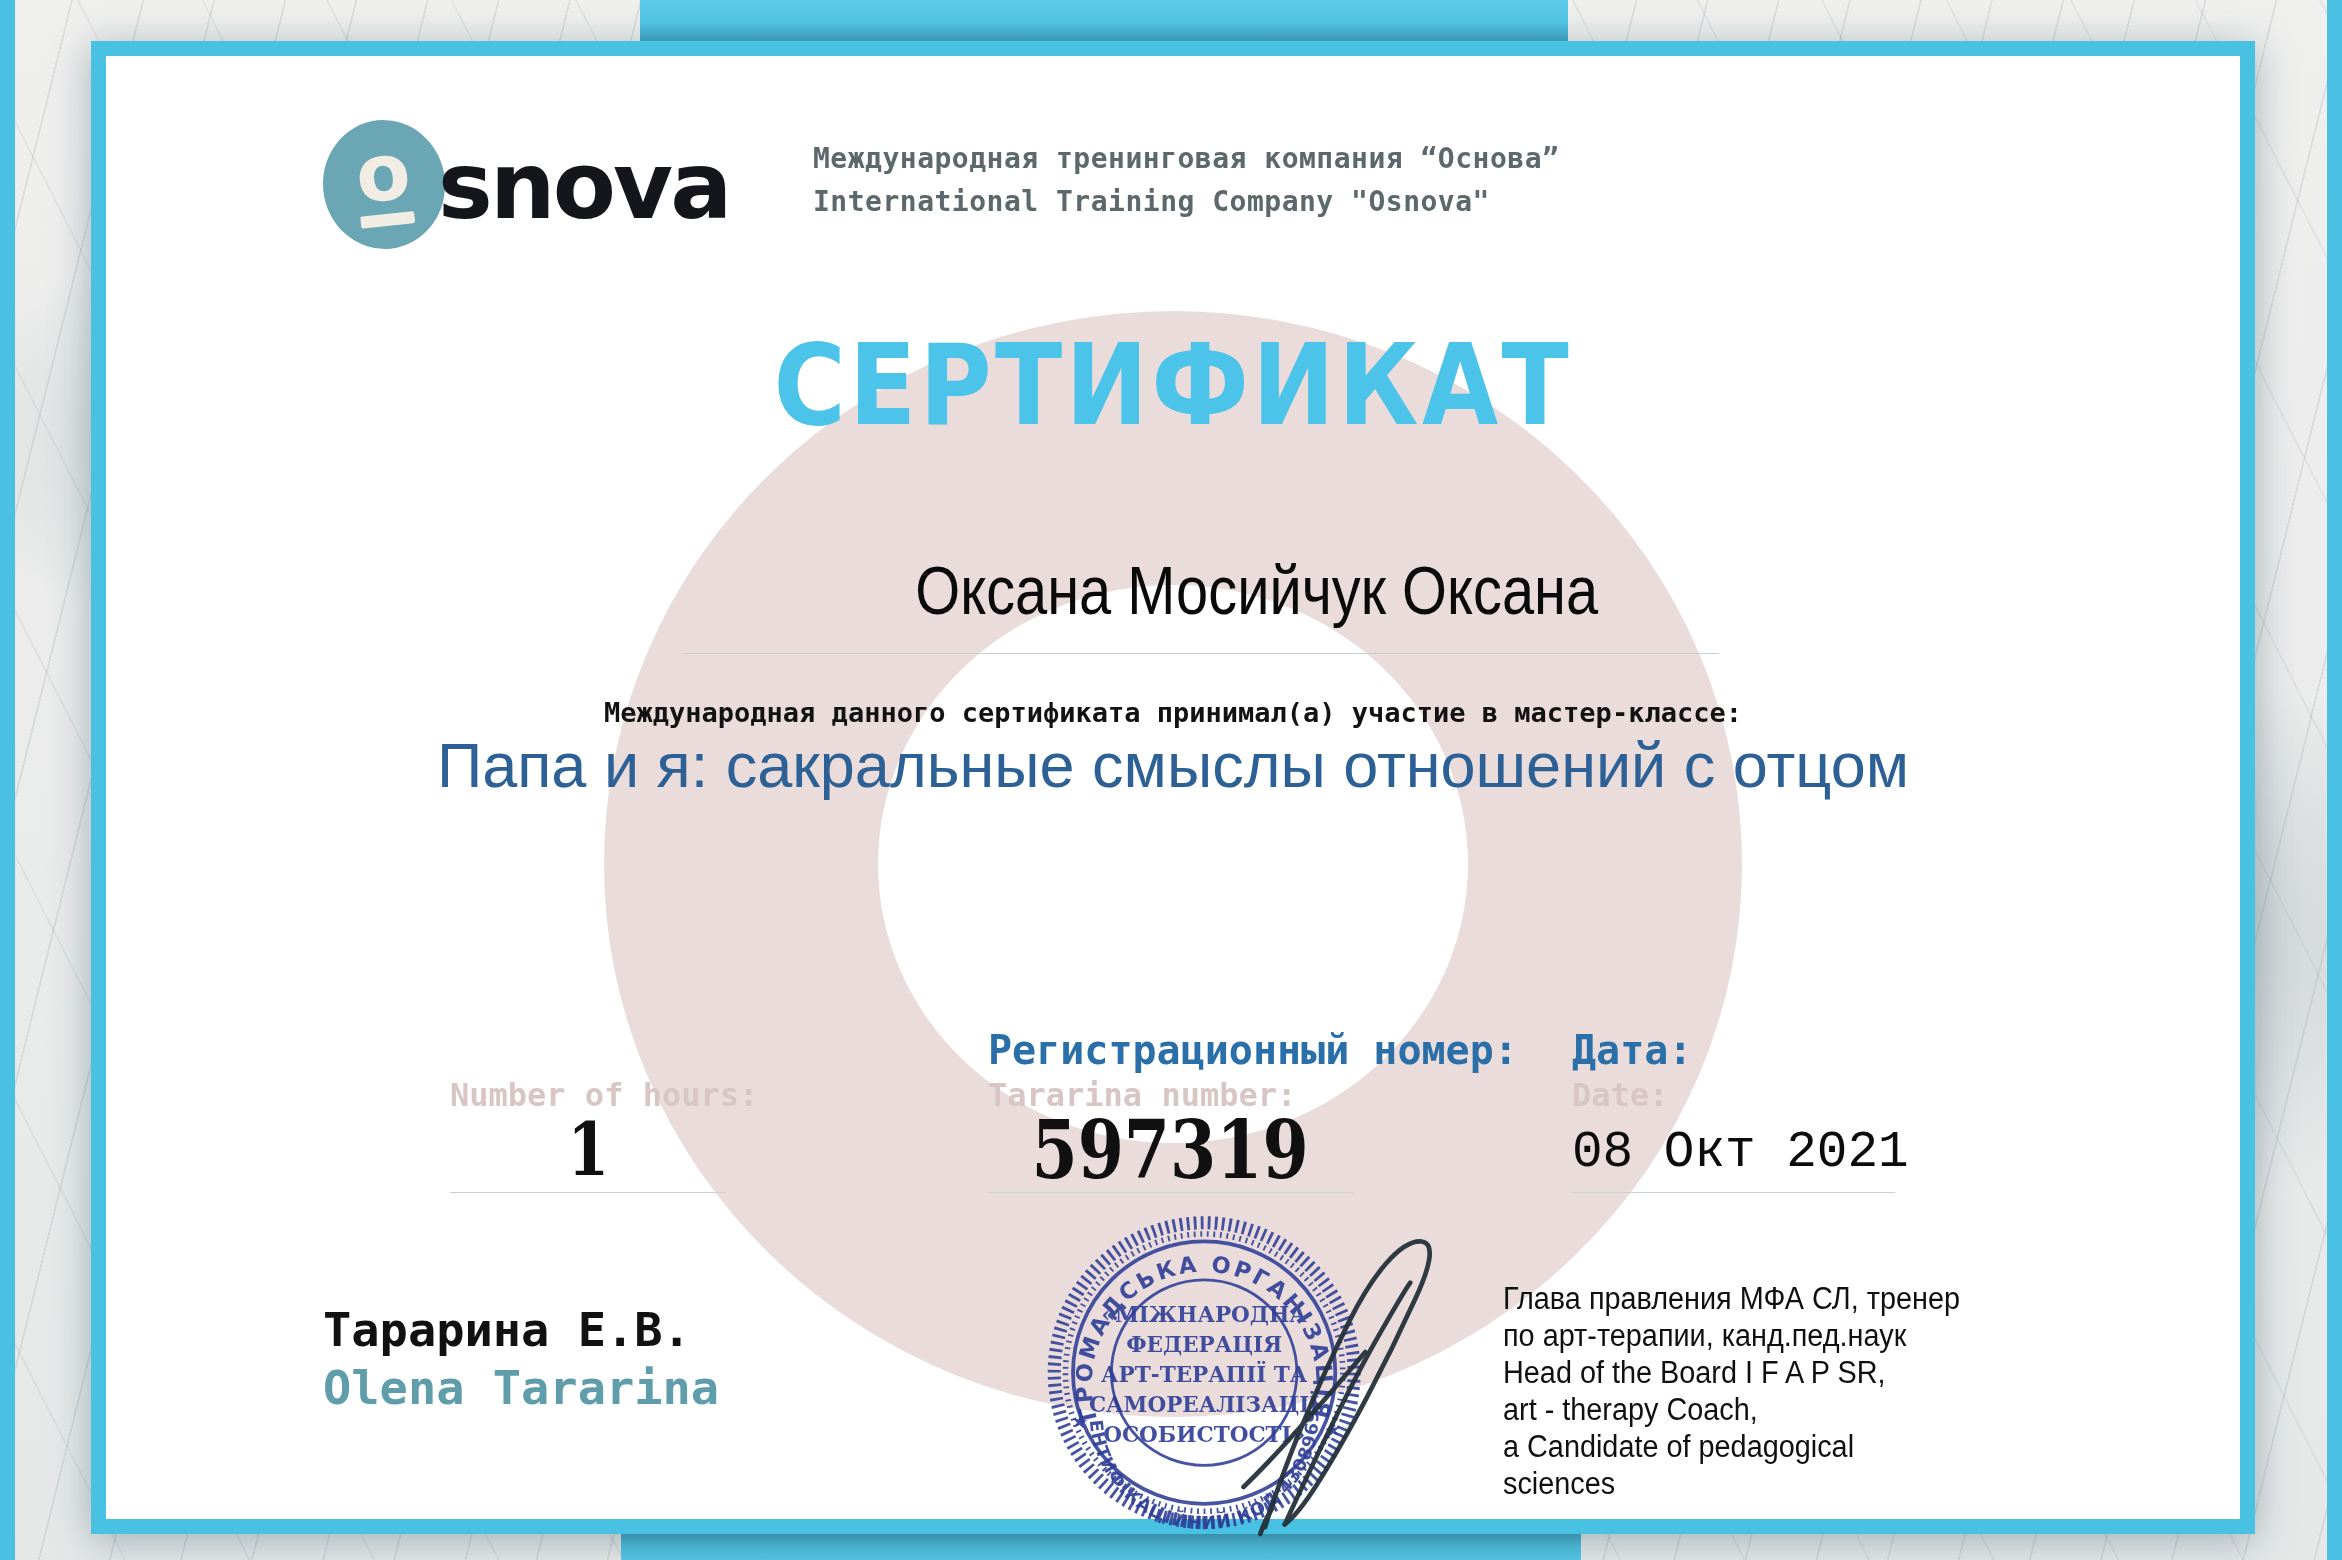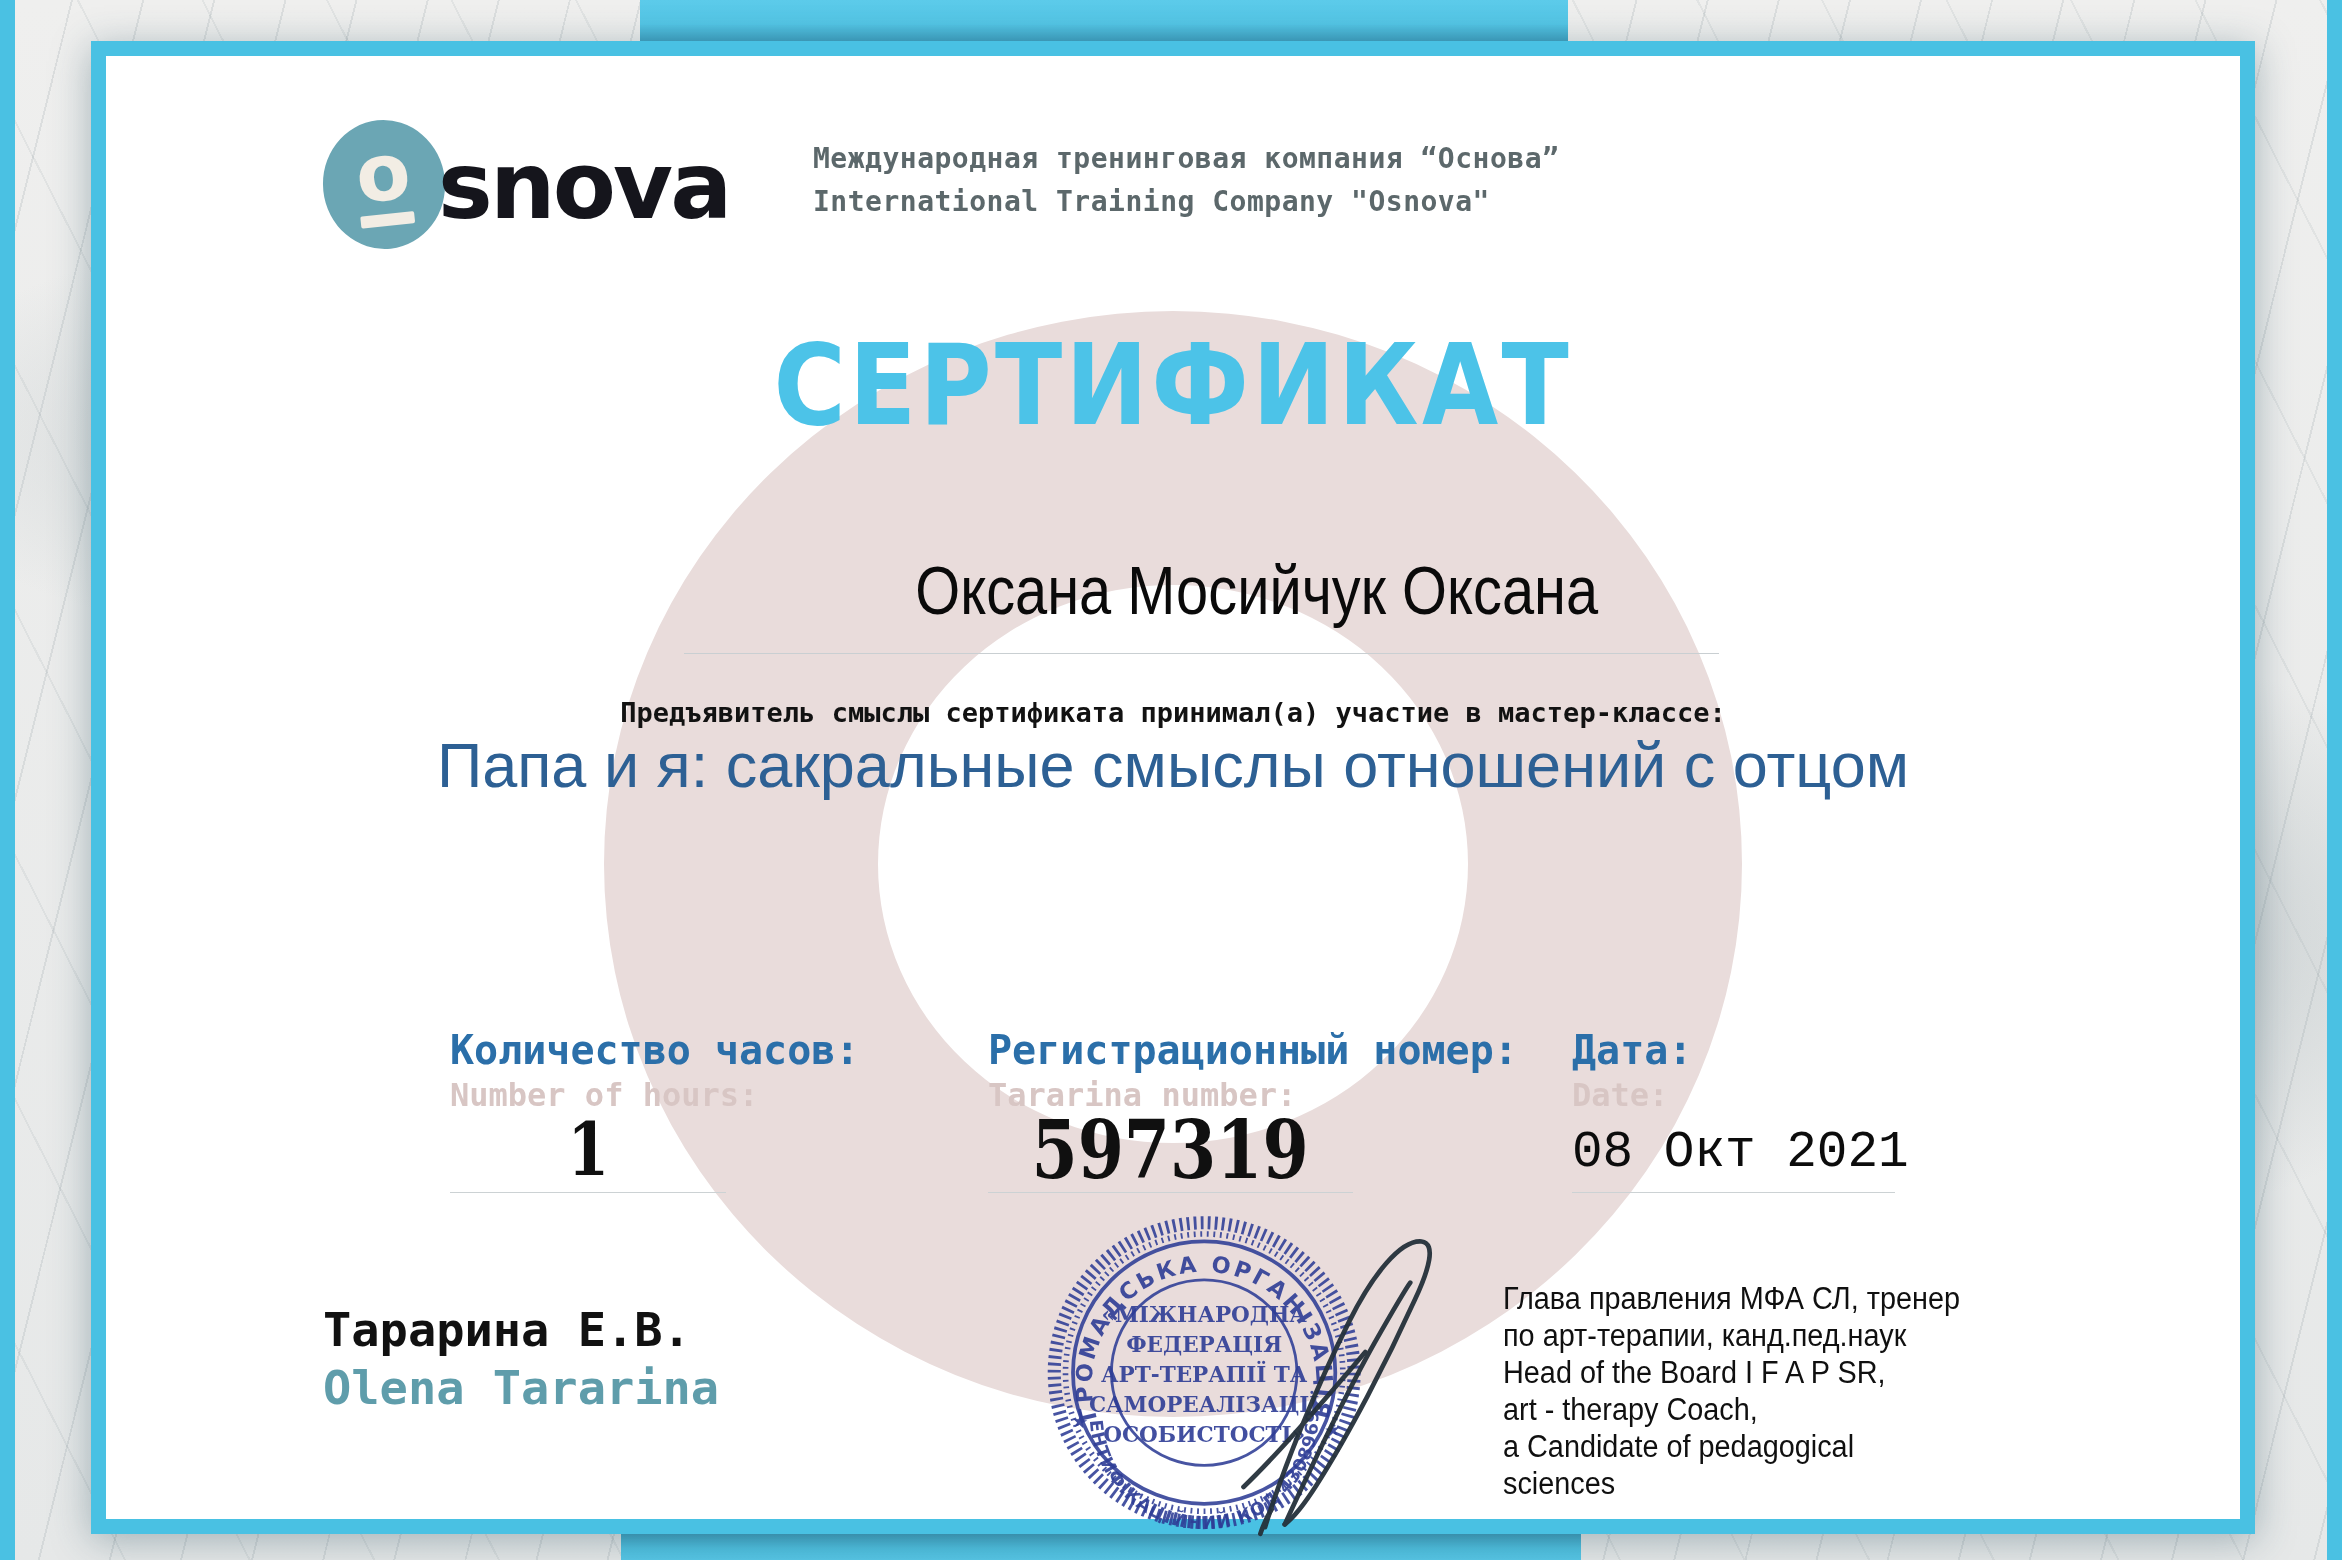--- a/index.html
+++ b/index.html
@@ -98,24 +98,23 @@
 
   <div class="abs center-wrap recipient">
     <span>Оксана Мосийчук Оксана</span>
   </div>
 
   <div class="abs center-wrap cert-title">
     <span>СЕРТИФИКАТ</span>
   </div>
   <div class="abs name-line"></div>
 
-  <div class="abs center-wrap presenter">Предъявитель смыслы сертификата принимал(а) участие в мастер-классе:</div>
+  <div class="abs center-wrap presenter">Международная данного сертификата принимал(а) участие в мастер-классе:</div>
   <div class="abs center-wrap course">Папа и я: сакральные смыслы отношений с отцом</div>
 
-  <div class="abs flabel col1">Количество часов:</div>
   <div class="abs fsub col1">Number of hours:</div>
   <div class="abs fval val1">
     <span>1</span></div>
   <div class="abs fline line1"></div>
 
   <div class="abs flabel col2">Регистрационный номер:</div>
   <div class="abs fsub col2">Tararina number:</div>
   <div class="abs fval val2">
     <span>597319</span></div>
   <div class="abs fline line2"></div>

